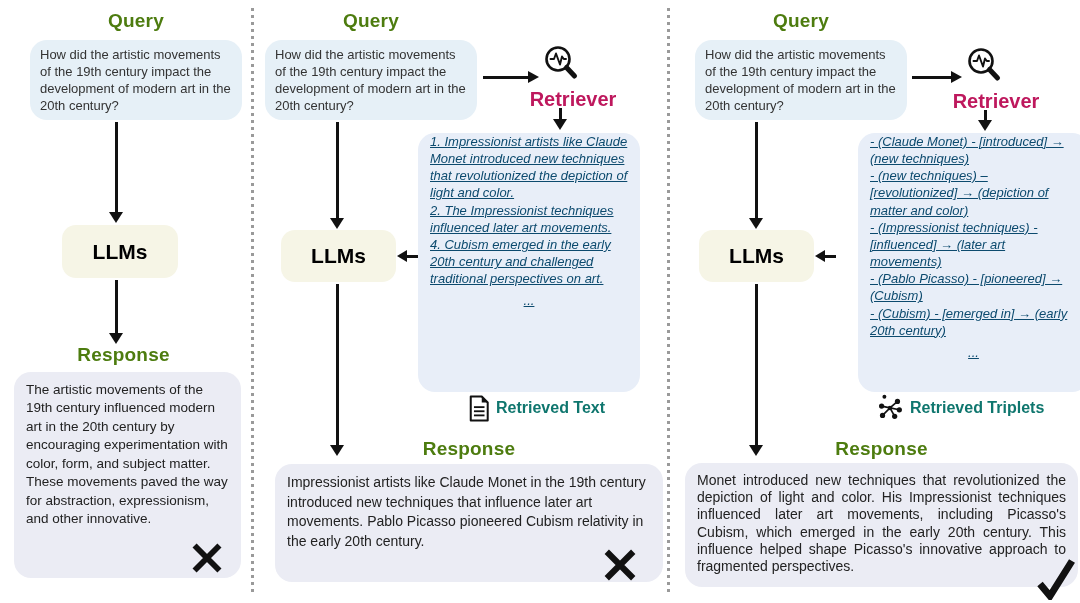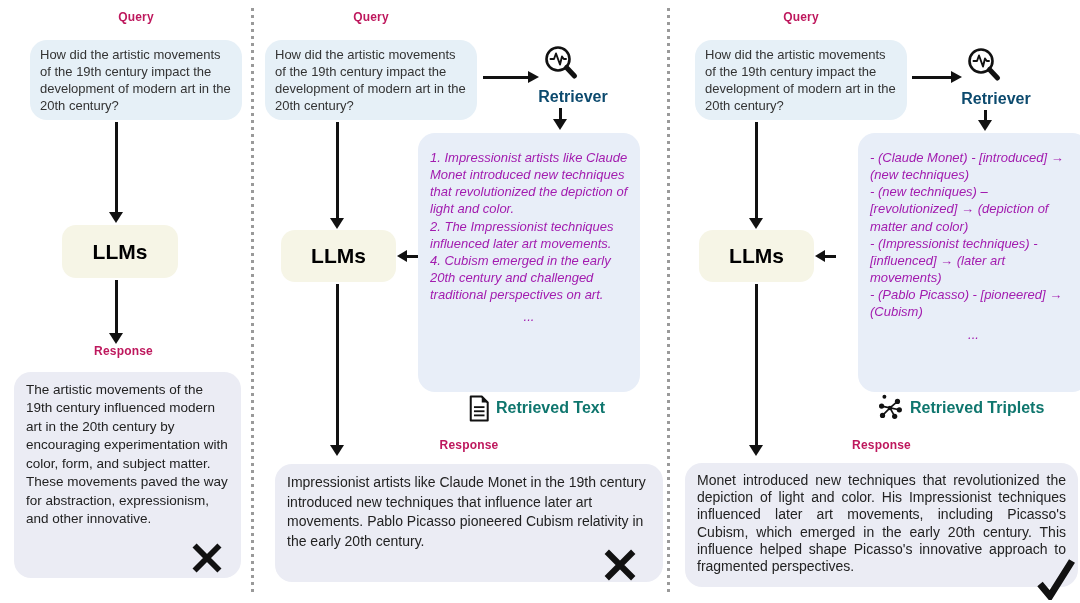--- a/index.html
+++ b/index.html
@@ -1,38 +1,38 @@
 <!DOCTYPE html>
 <html><head>
 <meta charset="utf-8">
 <style>
   html,body{margin:0;padding:0;background:#fff;}
   #canvas{
     position:relative;width:1080px;height:603px;background:#ffffff;
     font-family:"Liberation Sans", sans-serif;color:#111;overflow:hidden;
   }
   .abs{position:absolute;box-sizing:border-box;}
-  .panel-title{font-weight:bold;font-size:12px;text-align:center;color:#be185d;letter-spacing:.2px;}
+  .panel-title{font-weight:bold;font-size:19px;text-align:center;color:#4d7c0f;letter-spacing:.2px;}
   .bubble{border-radius:17px;}
   .query-bubble{background:#e6f0f7;padding:7px 10px;font-size:13px;line-height:1.3;color:#333;}
   .resp-bubble{background:#ebecf4;padding:9px 12px;font-size:13.5px;line-height:1.37;color:#222;}
   .resp-bubble.mid{font-size:14px;line-height:1.4;}
   .resp-bubble.right{font-size:14px;line-height:1.23;text-align:justify;}
-  .retr-bubble{background:#e8eef8;padding:16px 12px;font-style:italic;font-size:13px;line-height:1.32;color:#a21caf;}
+  .retr-bubble{background:#e8eef8;padding:0 12px;font-style:italic;font-size:13px;line-height:1.32;color:#0c4a6e;text-decoration:underline;}
   .retr-bubble .ell{text-align:center;font-style:italic;margin-top:5px;}
   .llm-box{background:#f6f5e6;border-radius:14px;display:flex;align-items:center;justify-content:center;
            font-weight:bold;font-size:21px;color:#000;}
   .vline{width:3px;background:#111;}
   .hline{height:3px;background:#111;}
   .tri-down{width:0;height:0;border-left:7px solid transparent;border-right:7px solid transparent;border-top:11px solid #111;}
   .tri-left{width:0;height:0;border-top:6px solid transparent;border-bottom:6px solid transparent;border-right:10px solid #111;}
   .tri-right{width:0;height:0;border-top:6px solid transparent;border-bottom:6px solid transparent;border-left:11px solid #111;}
   .divider{width:3px;background:repeating-linear-gradient(to bottom,#9a9a9a 0 3px,transparent 3px 7px);}
   .icon-label{font-weight:bold;font-size:16px;color:#0f766e;white-space:nowrap;}
-  .small-cap-label{font-weight:bold;font-size:16px;text-align:center;color:#0c4a6e;}
+  .small-cap-label{font-weight:bold;font-size:20px;text-align:center;color:#be185d;}
 </style>
 </head>
 <body>
 
 <div id="canvas">
 
   <div class="abs panel-title" style="left:30px;top:10px;width:212px;">Query</div>
 
   <div class="abs bubble query-bubble" style="left:30px;top:40px;width:212px;height:80px;">
     <span>How did the artistic movements of the 19th century impact the development of modern art in the 20th century?</span>
@@ -137,20 +137,21 @@
   <div class="abs small-cap-label" style="left:941px;top:90px;width:110px;">Retriever</div>
 
   <div class="abs vline" style="left:984px;top:110px;height:11px;"></div>
   <div class="abs tri-down" style="left:978px;top:120px;"></div>
 
   <div class="abs bubble retr-bubble" style="left:858px;top:133px;width:231px;height:259px;">
     <div>- (Claude Monet) - [introduced] → (new techniques)</div>
     <div>- (new techniques) – [revolutionized] → (depiction of matter and color)</div>
     <div>- (Impressionist techniques) - [influenced] → (later art movements)</div>
     <div>- (Pablo Picasso) - [pioneered] → (Cubism)</div>
+    <div>- (Cubism) - [emerged in] → (early 20th century)</div>
     <div class="ell">...</div>
   </div>
 
   <svg class="abs" style="left:876px;top:393px;" width="28" height="28" viewBox="0 0 30 30">
     <g stroke="#111" stroke-width="1.8">
       <line x1="15" y1="16" x2="23" y2="9"></line>
       <line x1="15" y1="16" x2="25" y2="18"></line>
       <line x1="15" y1="16" x2="20" y2="25"></line>
       <line x1="15" y1="16" x2="7" y2="24"></line>
       <line x1="15" y1="16" x2="6" y2="14"></line>

